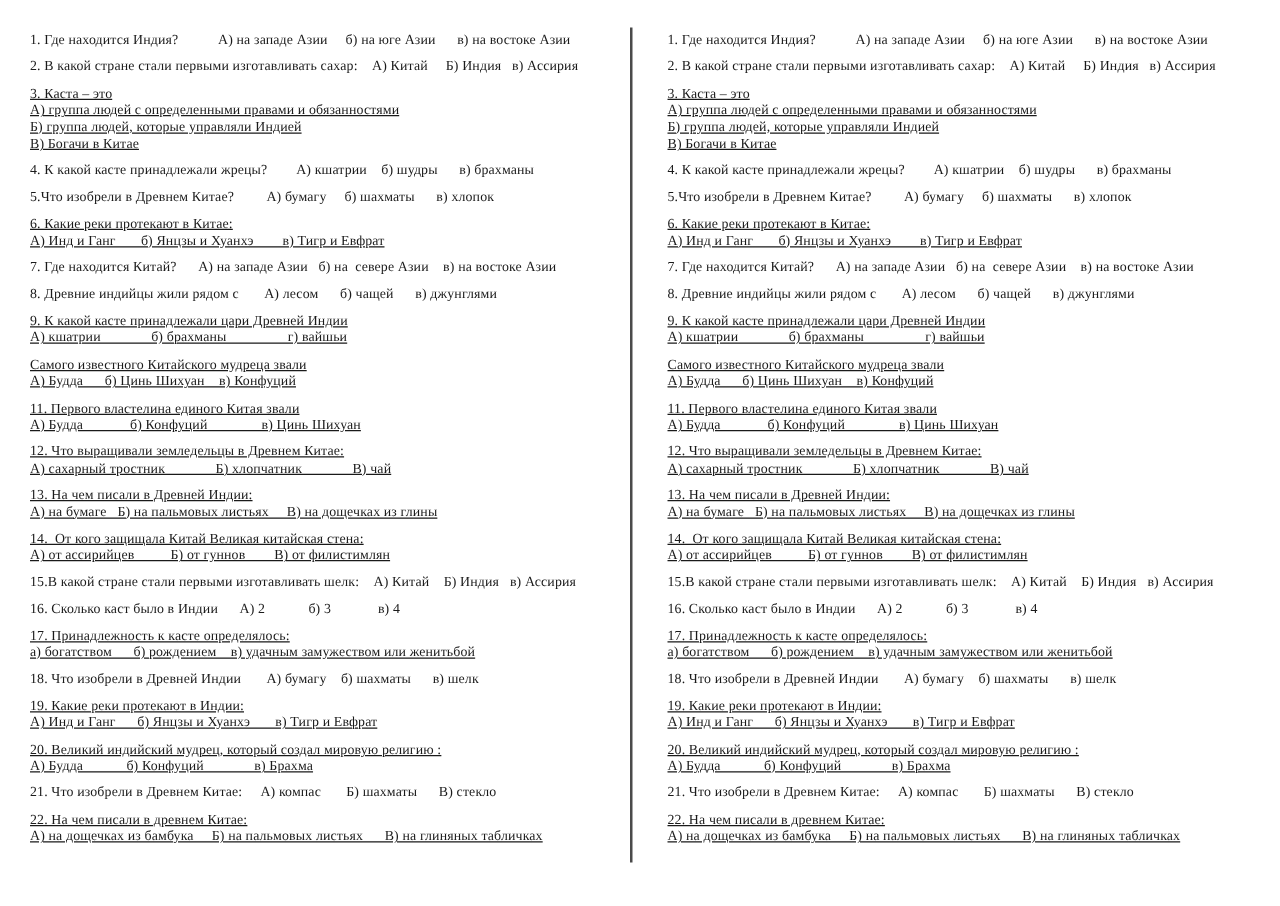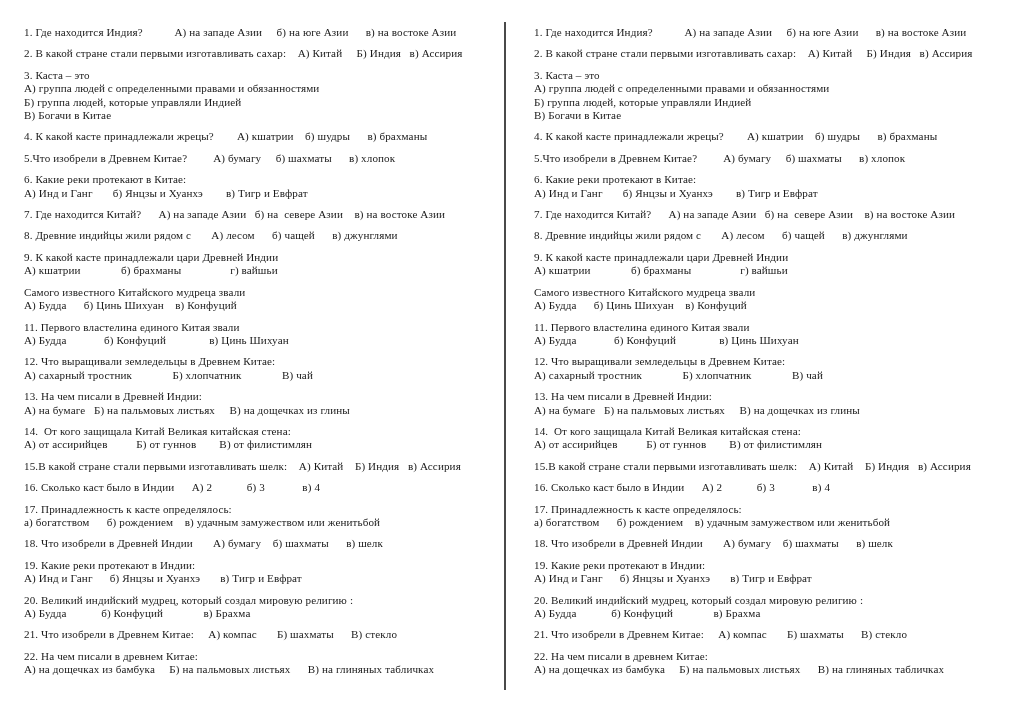--- a/index.html
+++ b/index.html
@@ -63,21 +63,21 @@
     white-space: pre;
     letter-spacing: 0.01em;
   }
 
   .qline.stem {
     font-size: 11.1px;
   }
 
   
   .qblock.inline { margin-bottom: 8px; }
-  .qblock.multi  { margin-bottom: 8px; }
+  .qblock.multi  { margin-bottom: 8px; text-decoration: underline; }
 </style>
 </head>
 <body>
 
 <div class="sheet">
 
   <div class="divider"></div>
 
   <div class="columns">
     <div class="column left" id="col-left">

